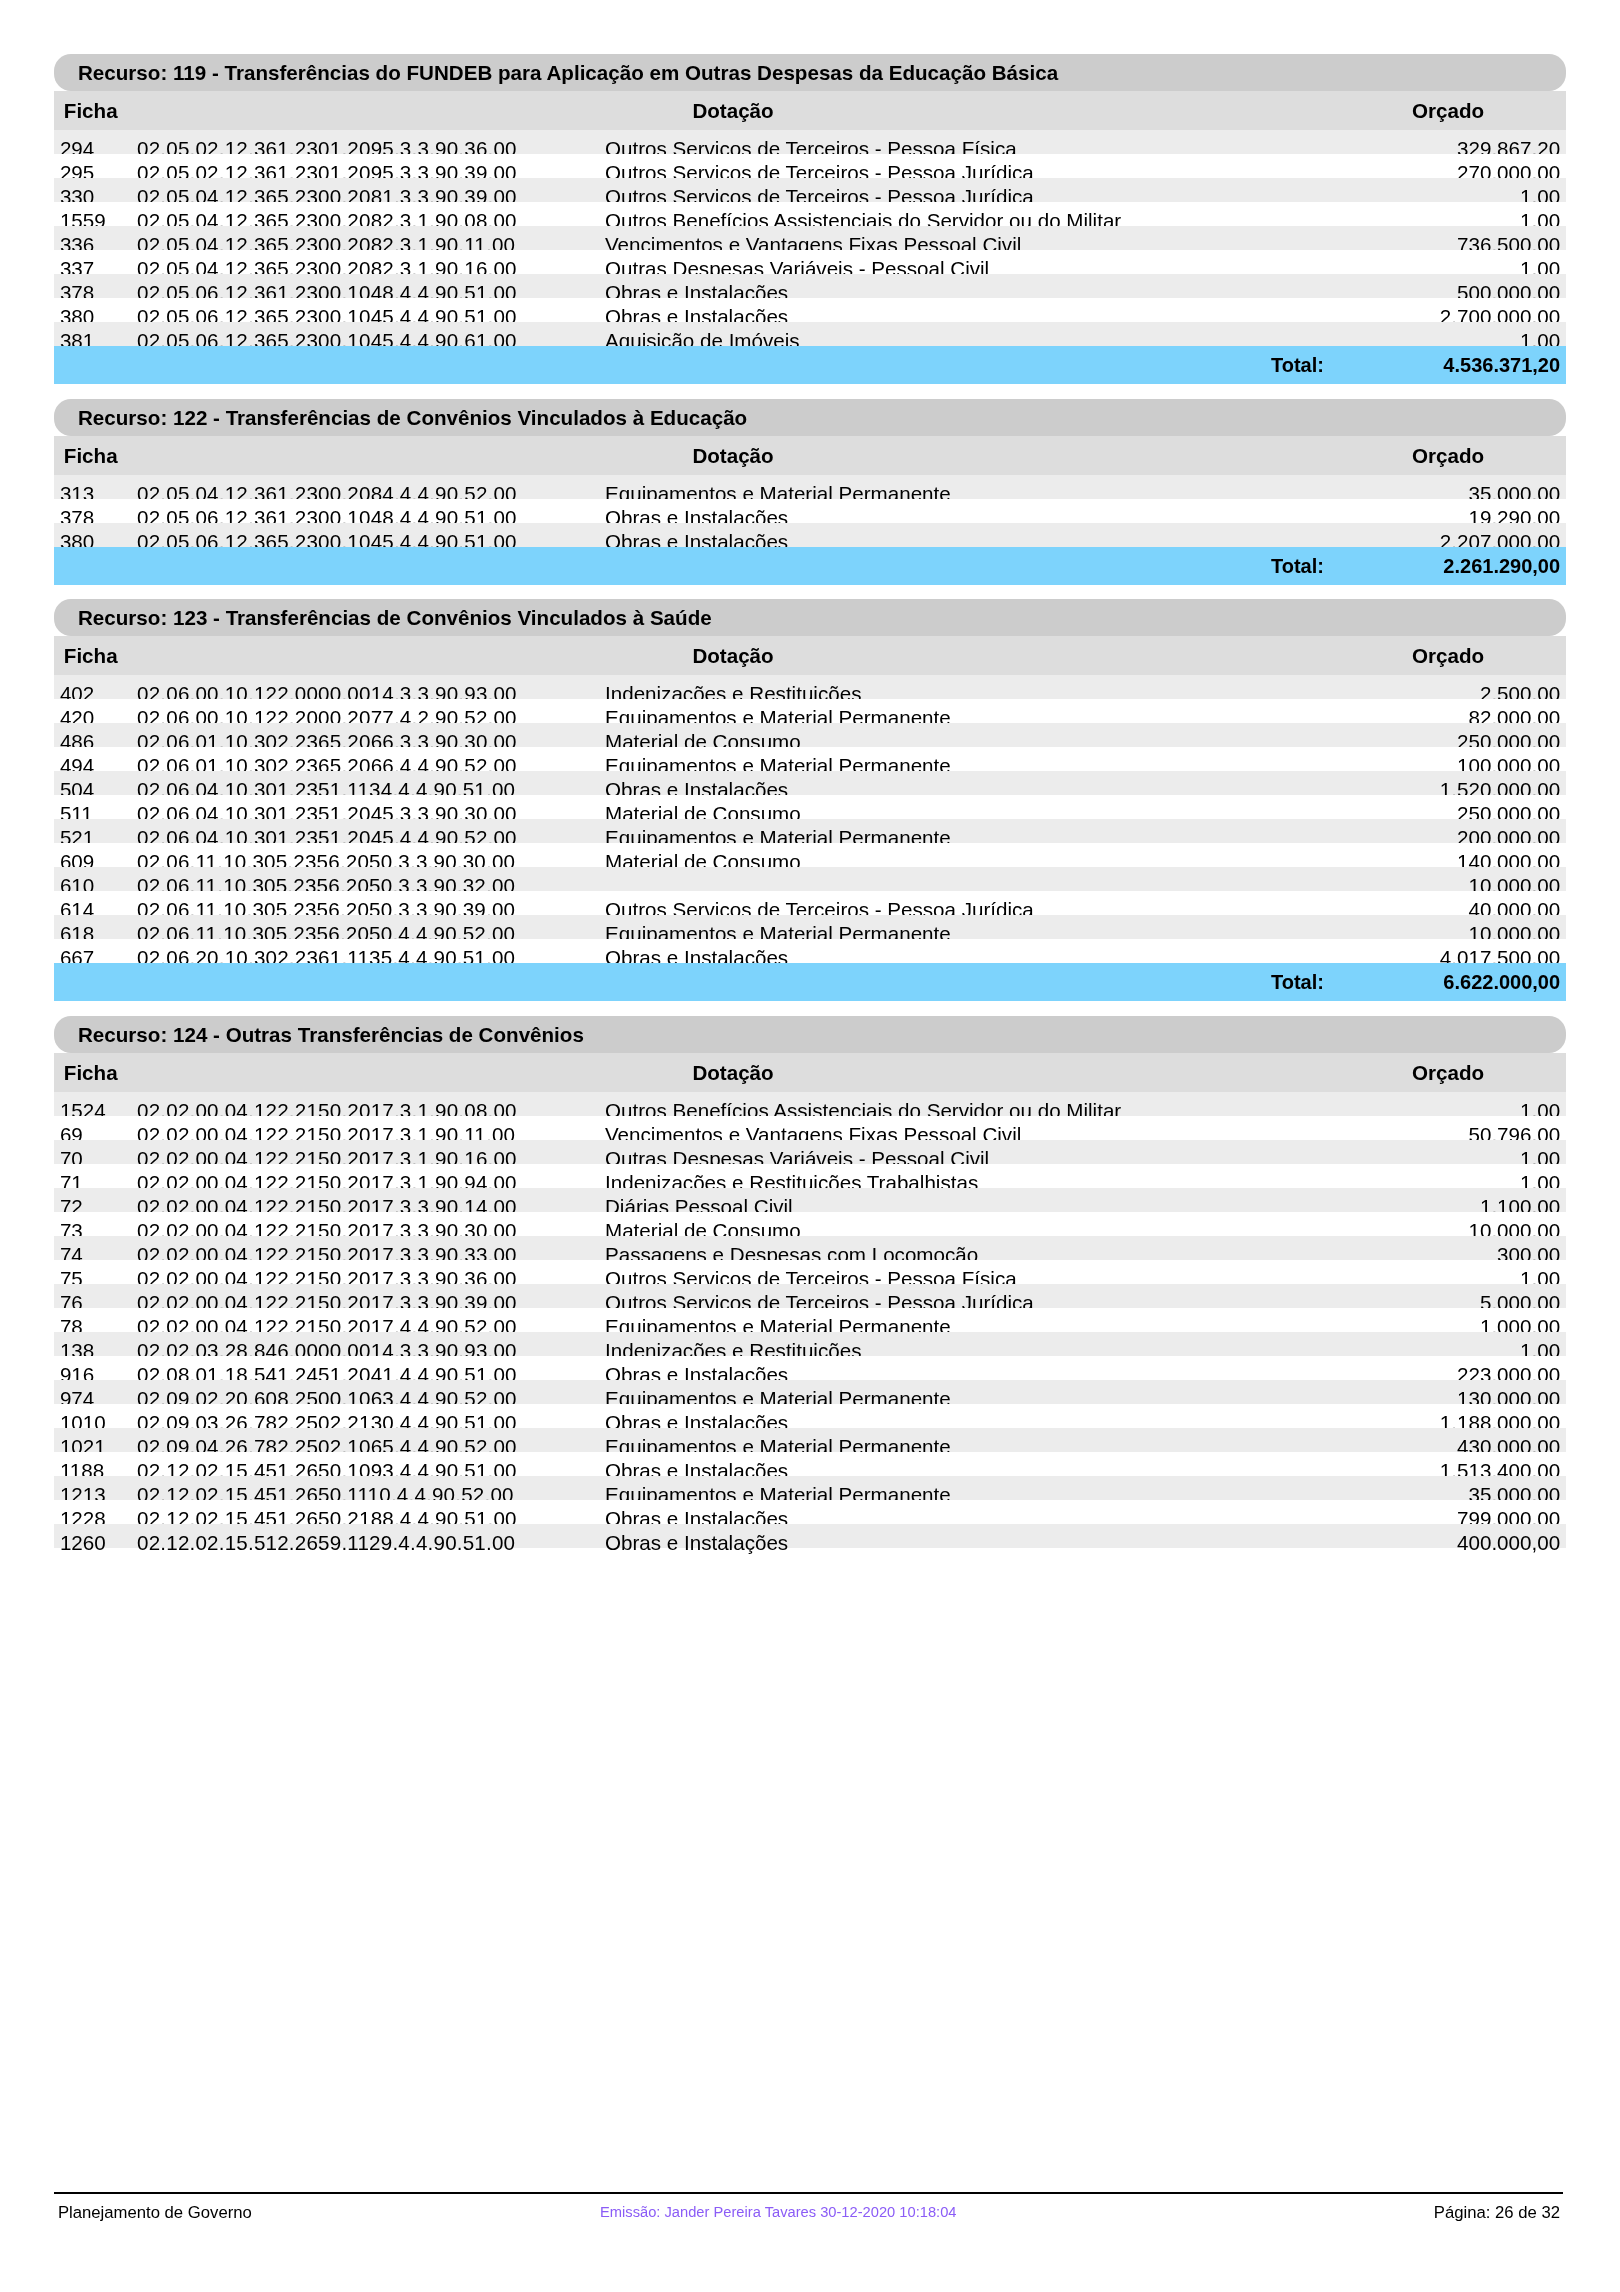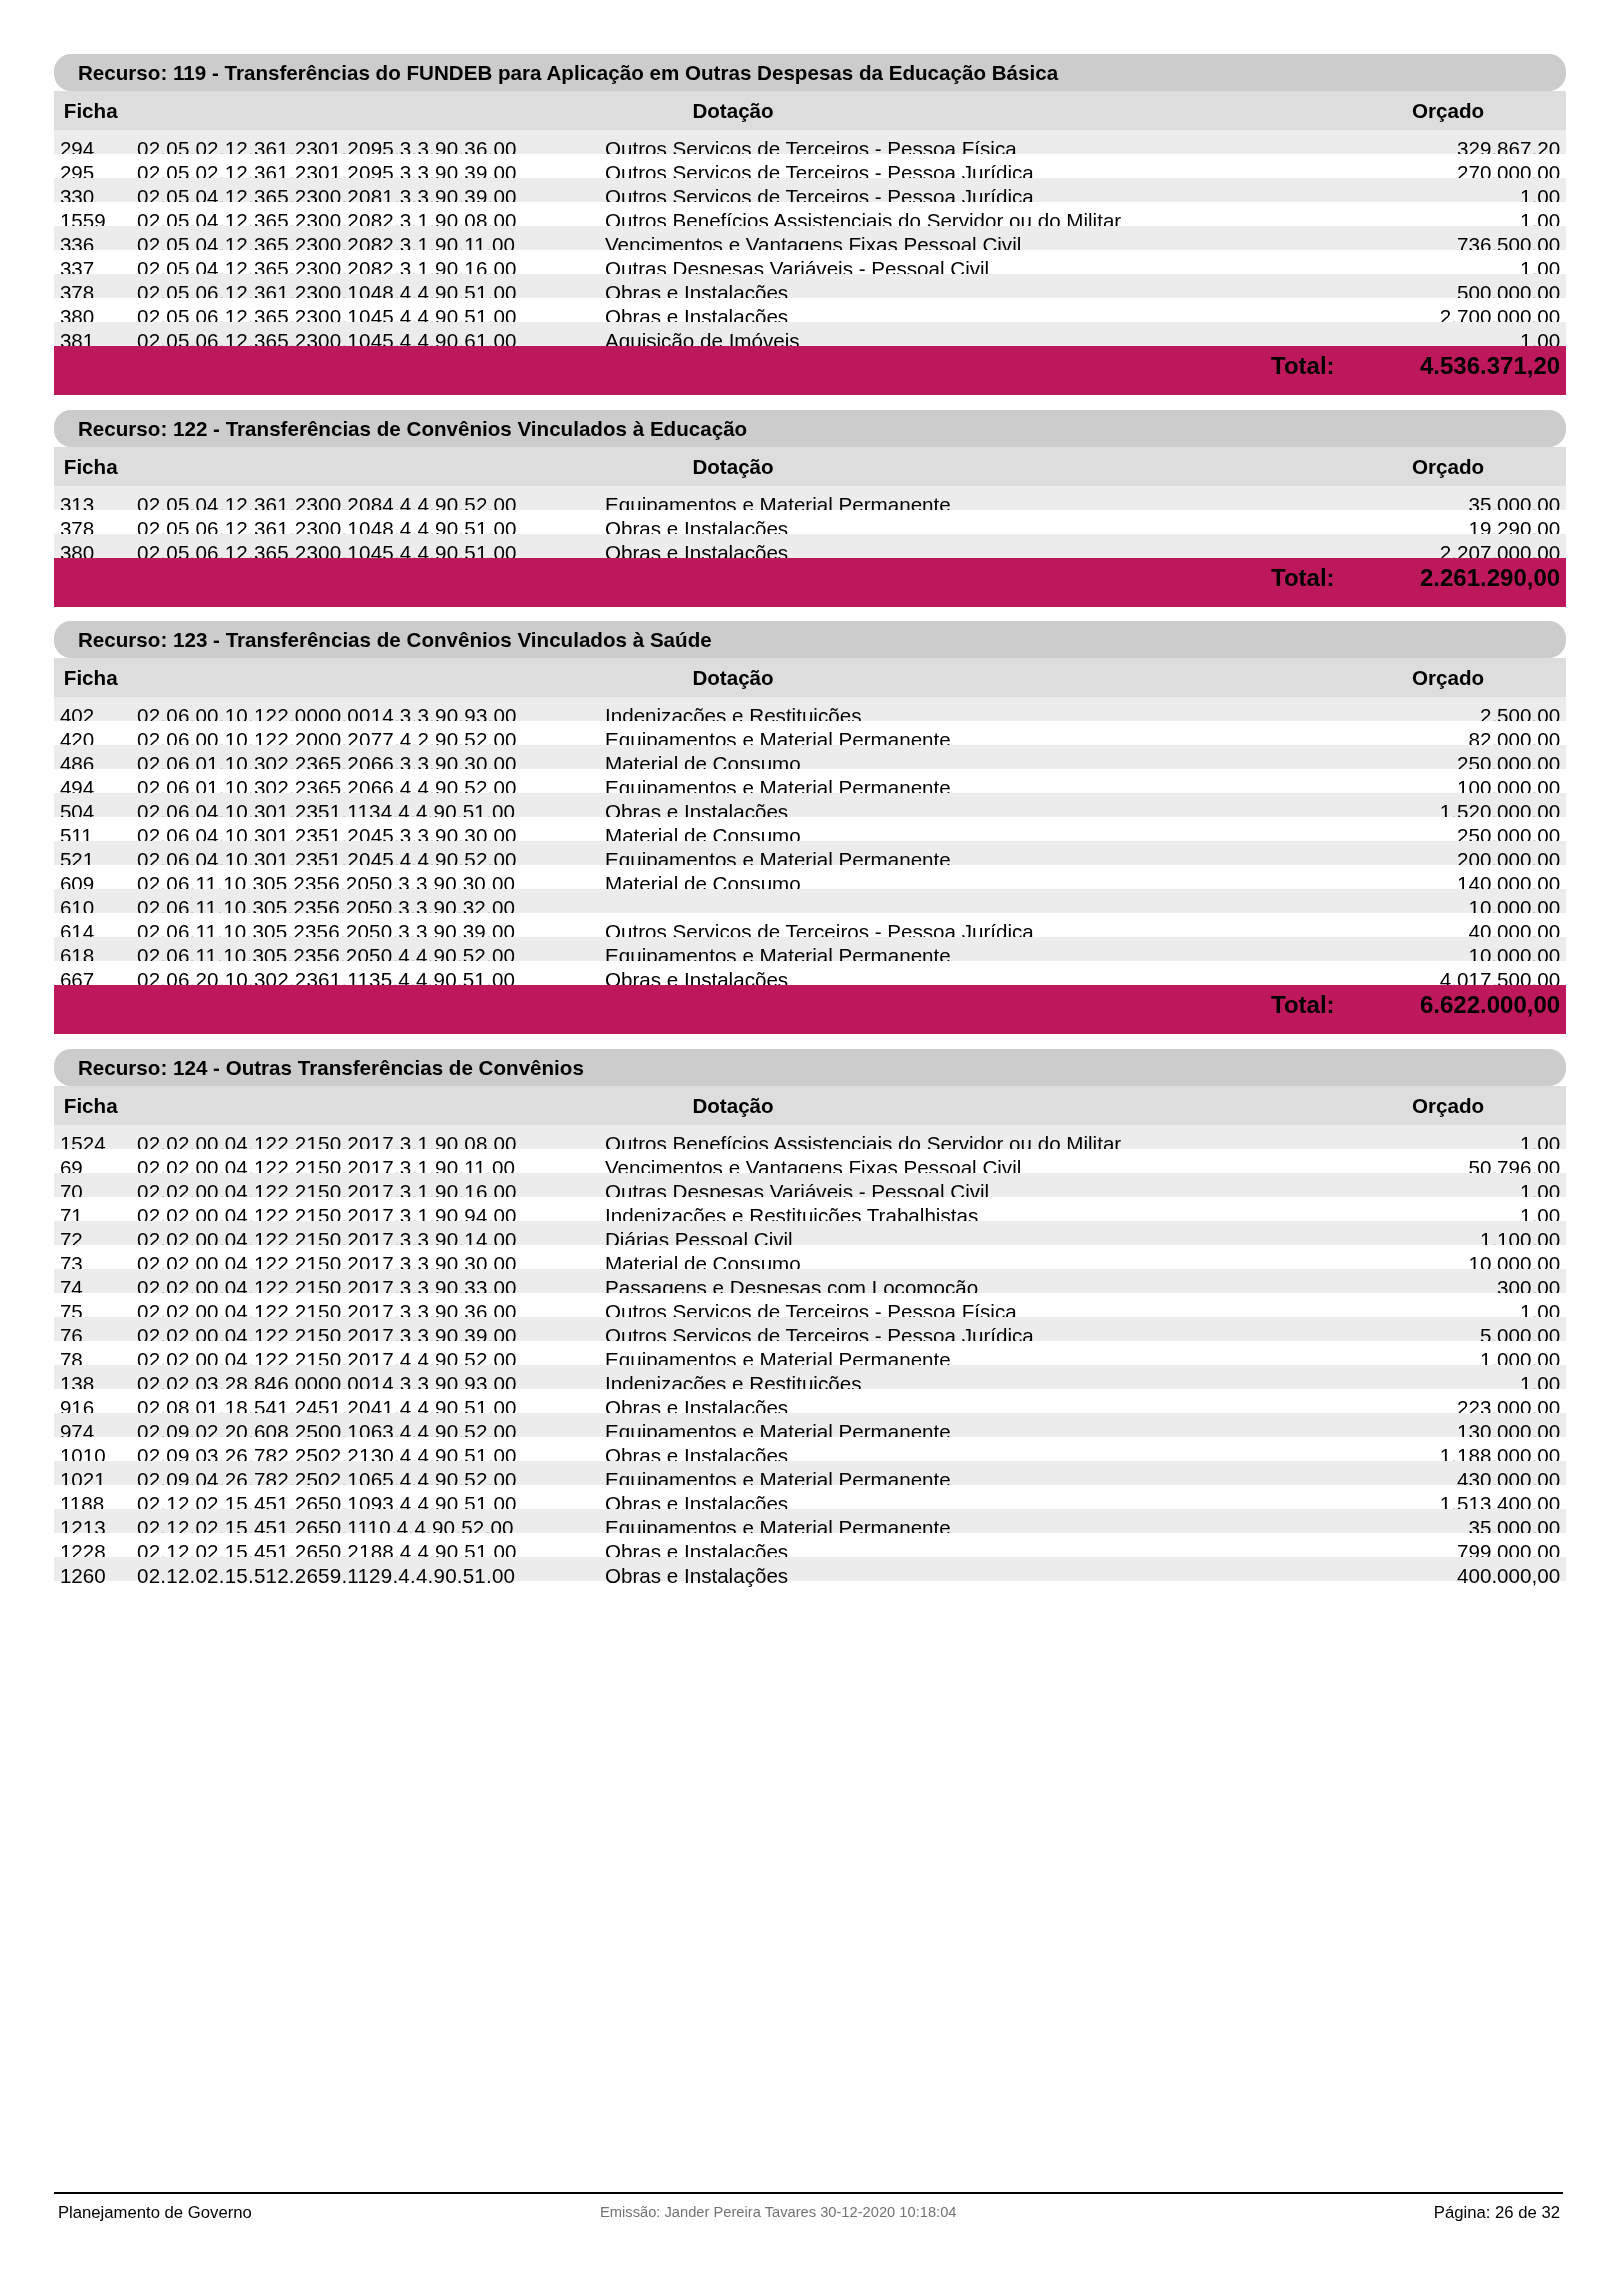--- a/index.html
+++ b/index.html
@@ -24,32 +24,32 @@
   .row {
     position: relative; height: 24px; font-size: 20.6px; line-height: 38px; white-space: nowrap;
   }
   .row:nth-child(odd) { background: #ececec; }
   .row:nth-child(even) { background: #ffffff; }
   .row .c-ficha { position: absolute; left: 5.9px; }
   .row .c-code { position: absolute; left: 83px; letter-spacing: 0.2px; }
   .row .c-desc { position: absolute; left: 551px; }
   .row .c-value { position: absolute; right: 5.9px; }
   .total-row {
-    position: relative; height: 49px; background: #be185d; font-size: 24px;
+    position: relative; height: 38px; background: #7dd3fc; font-size: 20px;
     font-weight: bold; line-height: 39px;
   }
   .total-row .t-label { position: absolute; left: 1217px; }
   .total-row .t-value { position: absolute; right: 5.9px; }
   #footer-line {
     position: absolute; left: 54px; top: 2192px; width: 1509px; height: 0;
     border-top: 2px solid #000;
   }
   #footer { position: absolute; left: 54px; top: 2199px; width: 1506px; height: 27.4px; }
   #footer .f-left { position: absolute; left: 3.9px; font-size: 16.7px; line-height: 27.4px; }
-  #footer .f-center { position: absolute; left: 546px; font-size: 14.7px; color: #737373; line-height: 27.4px; }
+  #footer .f-center { position: absolute; left: 546px; font-size: 14.7px; color: #8b5cf6; line-height: 27.4px; }
   #footer .f-right { position: absolute; right: 0; font-size: 16.7px; font-weight: normal; line-height: 27.4px; }
 </style>
 </head>
 <body>
 
 <div id="report">
 
 <div class="section">
       <div class="recurso-bar">Recurso:  119 - Transferências do FUNDEB para Aplicação em Outras Despesas da Educação Básica</div>
       <div class="col-header">

